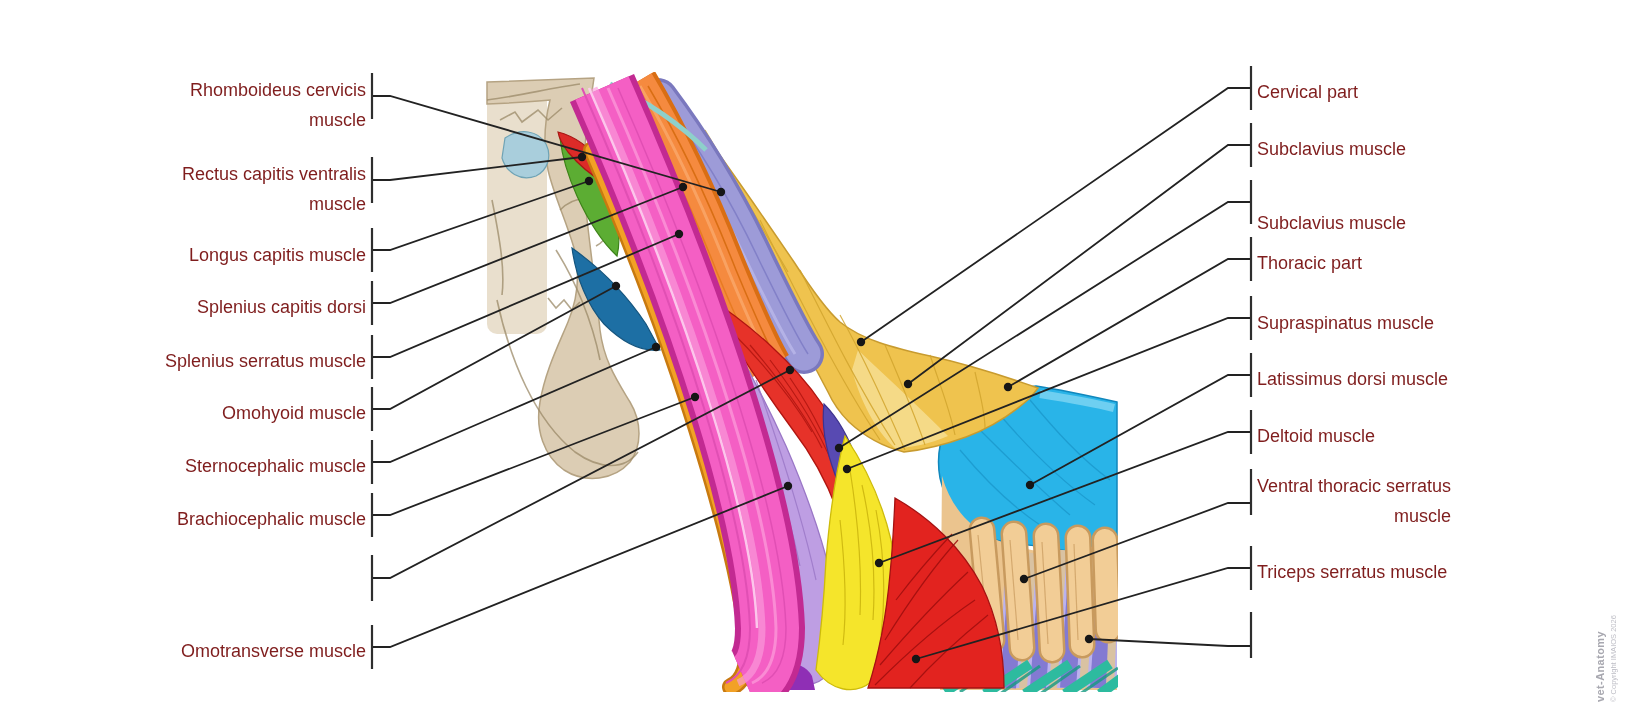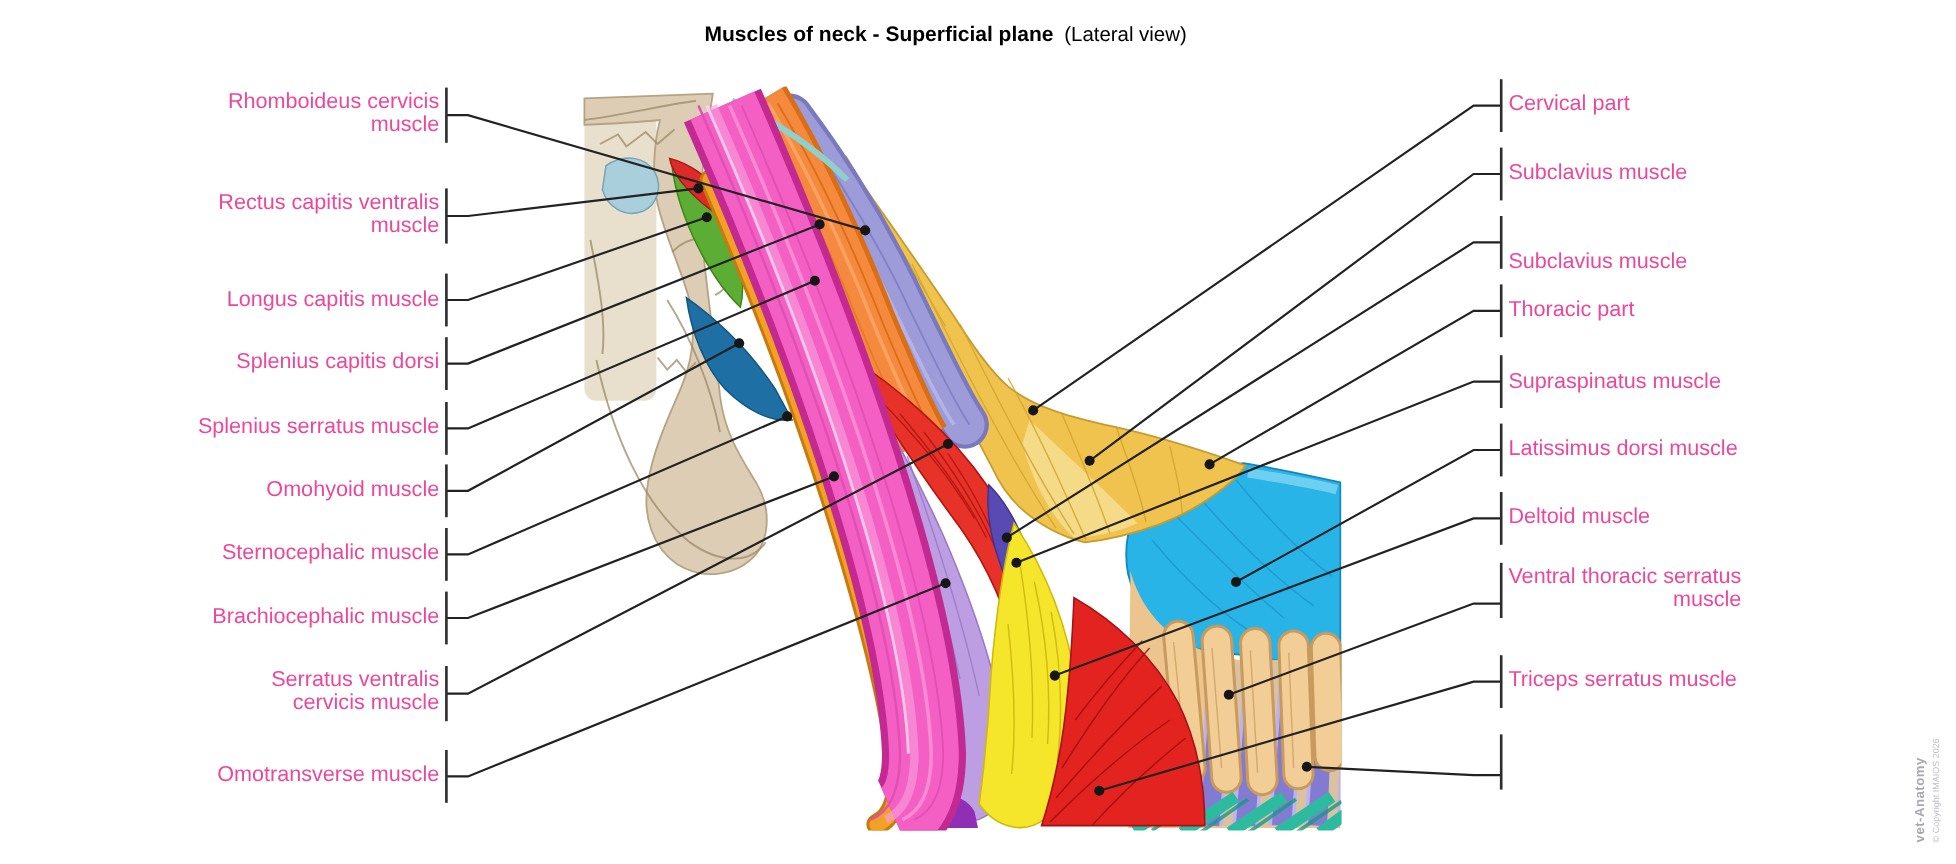--- a/index.html
+++ b/index.html
@@ -2,21 +2,21 @@
 <html><head>
 <meta charset="utf-8">
 <style>
   html,body{margin:0;padding:0;background:#fff;}
   #stage{position:relative;width:1630px;height:720px;background:#ffffff;overflow:hidden;
          font-family:"Liberation Sans",sans-serif;}
   #figsvg{position:absolute;left:0;top:0;}
   .title{position:absolute;top:18px;left:0;width:1576px;text-align:center;color:#000;}
   .title .main{font-weight:bold;font-size:17.5px;}
   .title .view{font-size:17px;margin-left:9px;font-weight:normal;}
-  .lab{position:absolute;font-size:18px;line-height:19px;color:#ec4899;white-space:pre-line;}
+  .lab{position:absolute;font-size:18px;line-height:30px;color:#7f1d1d;white-space:pre-line;}
   .lab.l{right:1264px;text-align:right;}
   .lab.r{left:1257px;text-align:right;}
   .wm{position:absolute;left:1594px;top:702px;transform:rotate(-90deg);transform-origin:0 0;}
   .wm .brand{font-size:11px;font-weight:bold;color:#a8a8b0;letter-spacing:.4px;}
   .wm .copy{font-size:7.5px;color:#bebec6;margin-top:3px;white-space:nowrap;}
 </style>
 </head>
 <body>
 
 <div id="stage">
@@ -277,36 +277,31 @@
         <line x1="1251" y1="237" x2="1251" y2="281"></line>
     <line x1="1251" y1="296" x2="1251" y2="340"></line>
         <line x1="1251" y1="353" x2="1251" y2="397"></line>
     <line x1="1251" y1="410" x2="1251" y2="454"></line>
         <line x1="1251" y1="469" x2="1251" y2="515"></line>
     <line x1="1251" y1="546" x2="1251" y2="590"></line>
         <line x1="1251" y1="612" x2="1251" y2="658"></line>
   </g>
 </svg>
 
-<div class="title">
-  <span class="main">Muscles of neck - Superficial plane</span><span class="view">(Lateral view)</span>
-</div>
 
 <div class="lab l" style="top:75px">Rhomboideus cervicis
 muscle</div>
 <div class="lab l" style="top:159px">Rectus capitis ventralis
 muscle</div>
 <div class="lab l" style="top:240px">Longus capitis muscle</div>
 <div class="lab l" style="top:292px">Splenius capitis dorsi</div>
 <div class="lab l" style="top:346px">Splenius serratus muscle</div>
 <div class="lab l" style="top:398px">Omohyoid muscle</div>
 <div class="lab l" style="top:451px">Sternocephalic muscle</div>
 <div class="lab l" style="top:504px">Brachiocephalic muscle</div>
-<div class="lab l" style="top:557px">Serratus ventralis
-cervicis muscle</div>
 <div class="lab l" style="top:636px">Omotransverse muscle</div>
 
 <div class="lab r" style="top:77px">Cervical part</div>
 <div class="lab r" style="top:134px">Subclavius muscle</div>
 <div class="lab r" style="top:208px">Subclavius muscle</div>
 <div class="lab r" style="top:248px">Thoracic part</div>
 <div class="lab r" style="top:308px">Supraspinatus muscle</div>
 <div class="lab r" style="top:364px">Latissimus dorsi muscle</div>
 <div class="lab r" style="top:421px">Deltoid muscle</div>
 <div class="lab r" style="top:471px">Ventral thoracic serratus

